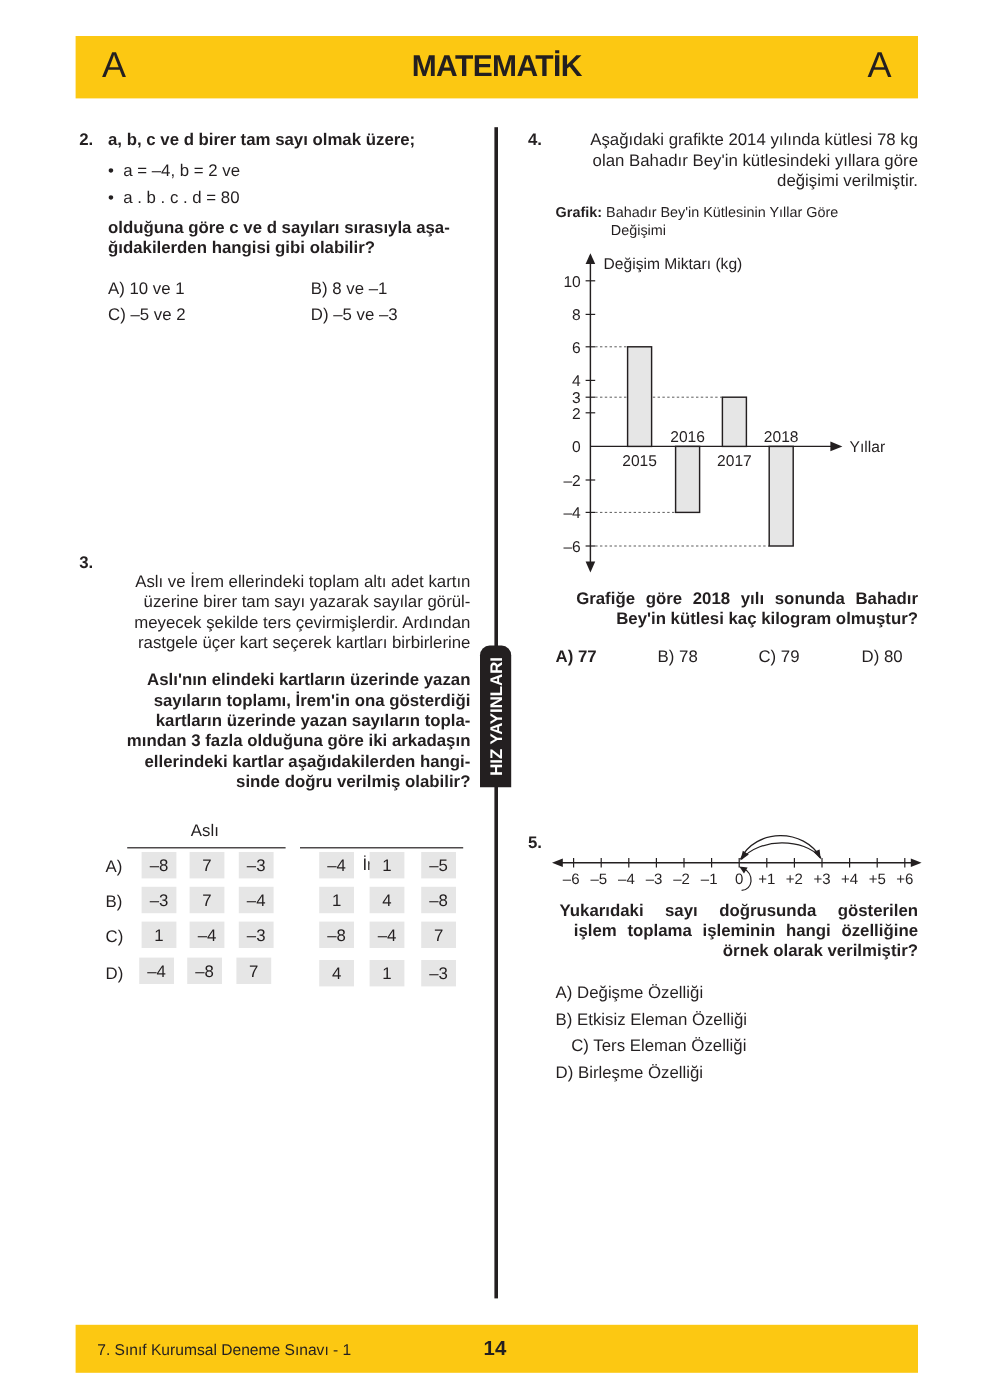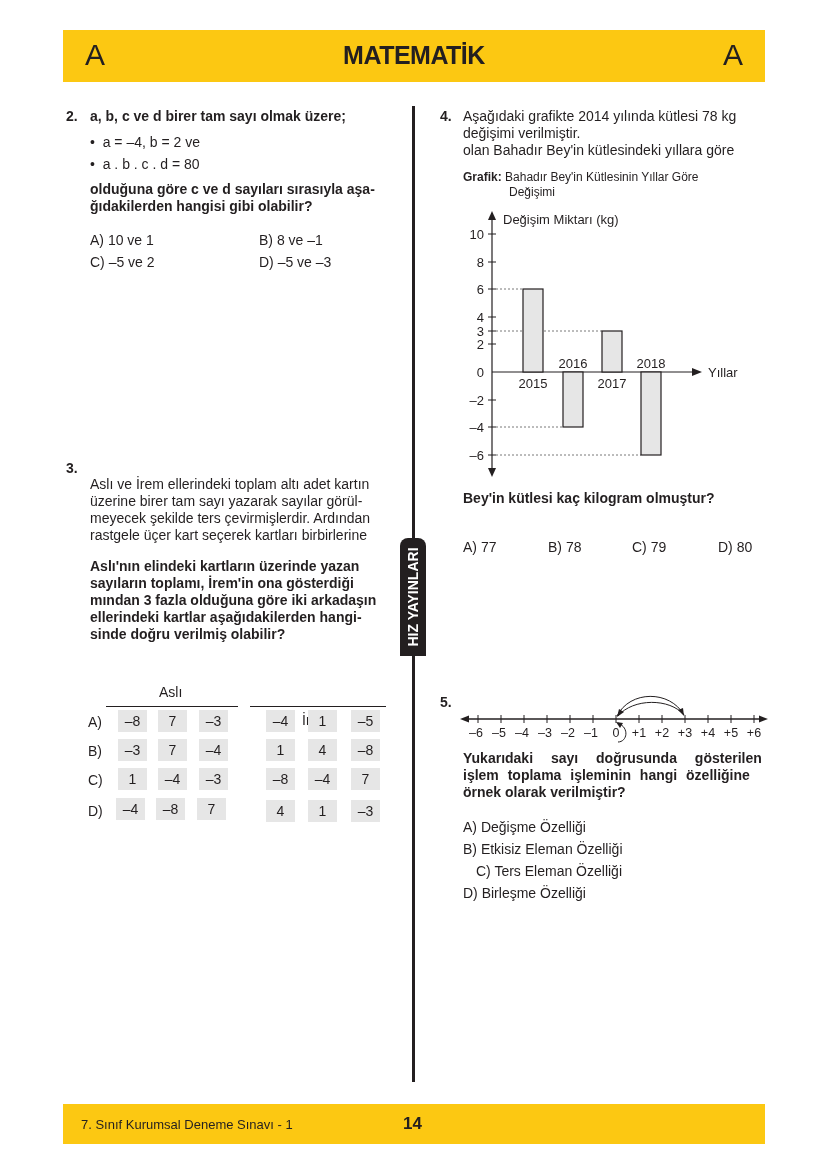--- a/index.html
+++ b/index.html
@@ -8,21 +8,21 @@
   .header{left:63px;top:30px;width:702px;height:52px;background:#fcc812;}
   .header .letter{position:absolute;top:8px;font-size:30px;font-weight:400;color:#231f20;}
   .header .title{position:absolute;left:0;right:0;top:11px;text-align:center;font-size:25px;font-weight:700;letter-spacing:-0.5px;color:#231f20;}
   .footer{left:63px;top:1104px;width:702px;height:40px;background:#fcc812;}
   .footer .ftext{position:absolute;left:18px;top:13px;font-size:13px;}
   .footer .pnum{position:absolute;left:340px;top:10px;font-size:17px;font-weight:700;}
   .divider{left:412px;top:106px;width:3px;height:976px;background:#231f20;}
   .brand{left:400px;top:538px;width:26px;height:118px;background:#231f20;border-radius:8px 8px 0 0;}
   .brand span{position:absolute;left:50%;top:50%;transform:translate(-50%,-50%) rotate(-90deg);white-space:nowrap;color:#fff;font-weight:700;font-size:14px;letter-spacing:0px;font-family:"Liberation Sans",sans-serif;}
   .qnum{font-weight:700;font-size:14px;}
-  .txt{font-size:14px;line-height:17px;}
+  .txt{font-size:14px;line-height:17px;text-align:right;}
   .bold{font-weight:700;}
   .opt{font-size:14px;}
   .card{position:absolute;width:29px;height:22px;background:#e6e6e6;font-size:14px;text-align:center;line-height:22px;}
   .rowlabel{position:absolute;font-size:14px;}
   .colhead{position:absolute;font-size:14px;}
   .hline{position:absolute;height:1px;background:#231f20;}
   svg text{font-family:"Liberation Sans",sans-serif;}
 </style>
 </head>
 <body>
@@ -55,20 +55,21 @@
   <span class="abs qnum" style="left:0;top:0;">3.</span>
   <div class="abs txt" style="left:24px;top:16px;width:302px;white-space:nowrap;">
     <div>Aslı ve İrem ellerindeki toplam altı adet kartın</div>
     <div>üzerine birer tam sayı yazarak sayılar görül-</div>
     <div>meyecek şekilde ters çevirmişlerdir. Ardından</div>
     <div>rastgele üçer kart seçerek kartları birbirlerine</div>
   </div>
   <div class="abs txt bold" style="left:24px;top:98px;width:302px;white-space:nowrap;">
     <div>Aslı'nın elindeki kartların üzerinde yazan</div>
     <div>sayıların toplamı, İrem'in ona gösterdiği</div>
+    <div>kartların üzerinde yazan sayıların topla-</div>
     <div>mından 3 fazla olduğuna göre iki arkadaşın</div>
     <div>ellerindeki kartlar aşağıdakilerden hangi-</div>
     <div>sinde doğru verilmiş olabilir?</div>
   </div>
 </div>
 
 <div class="abs" style="left:0;top:0;width:828px;height:1167px;pointer-events:none;">
   <span class="colhead" style="left:159px;top:684px;">Aslı</span>
   <span class="colhead" style="left:302px;top:684px;margin-top:28px;">İrem</span>
   <div class="hline" style="left:106px;top:706px;width:132px;"></div>
@@ -104,22 +105,22 @@
   <div class="card" style="left:197px;top:798px;">7</div>
   <div class="card" style="left:266px;top:800px;">4</div>
   <div class="card" style="left:308px;top:800px;">1</div>
   <div class="card" style="left:351px;top:800px;">–3</div>
 </div>
 
 <div class="abs" style="left:440px;top:108px;width:330px;">
   <span class="abs qnum" style="left:0;top:0;">4.</span>
   <div class="abs txt" style="left:23px;top:0;width:302px;white-space:nowrap;">
     <div>Aşağıdaki grafikte 2014 yılında kütlesi 78 kg</div>
+    <div>olan Bahadır Bey'in kütlesindeki yıllara göre</div>
     <div>değişimi verilmiştir.</div>
-    <div>olan Bahadır Bey'in kütlesindeki yıllara göre</div>
   </div>
   <div class="abs" style="left:23px;top:62px;font-size:12px;line-height:15px;white-space:nowrap;">
     <span class="bold">Grafik:</span>
     <span>Bahadır Bey'in Kütlesinin Yıllar Göre</span>
     <div style="padding-left:46px;">Değişimi</div>
   </div>
 </div>
 
 <svg class="abs" style="left:455px;top:205px;" width="310" height="275" viewBox="0 0 310 275">
 
@@ -170,23 +171,24 @@
 
   <g font-size="13" fill="#231f20" text-anchor="middle">
     <text x="78" y="183">2015</text>
     <text x="118" y="163">2016</text>
     <text x="157" y="183">2017</text>
     <text x="196" y="163">2018</text>
   </g>
 </svg>
 
 <div class="abs txt bold" style="left:463px;top:490px;width:302px;white-space:nowrap;">
+  <div style="word-spacing:5px;">Grafiğe göre 2018 yılı sonunda Bahadır</div>
   <div>Bey'in kütlesi kaç kilogram olmuştur?</div>
 </div>
-<div class="abs opt" style="left:463px;top:539px;">A) 77</div>
+<div class="abs opt" style="left:463px;top:539px;font-weight:bold;">A) 77</div>
 <div class="abs opt" style="left:548px;top:539px;">B) 78</div>
 <div class="abs opt" style="left:632px;top:539px;">C) 79</div>
 <div class="abs opt" style="left:718px;top:539px;">D) 80</div>
 
 <span class="abs qnum" style="left:440px;top:694px;">5.</span>
 
 <svg class="abs" style="left:455px;top:690px;" width="320" height="55" viewBox="0 0 320 55">
   <line x1="10" y1="29" x2="308" y2="29" stroke="#231f20" stroke-width="1.3"></line>
   <polygon points="5,29 14,25.5 14,32.5" fill="#231f20"></polygon>
   <polygon points="313,29 304,25.5 304,32.5" fill="#231f20"></polygon>

